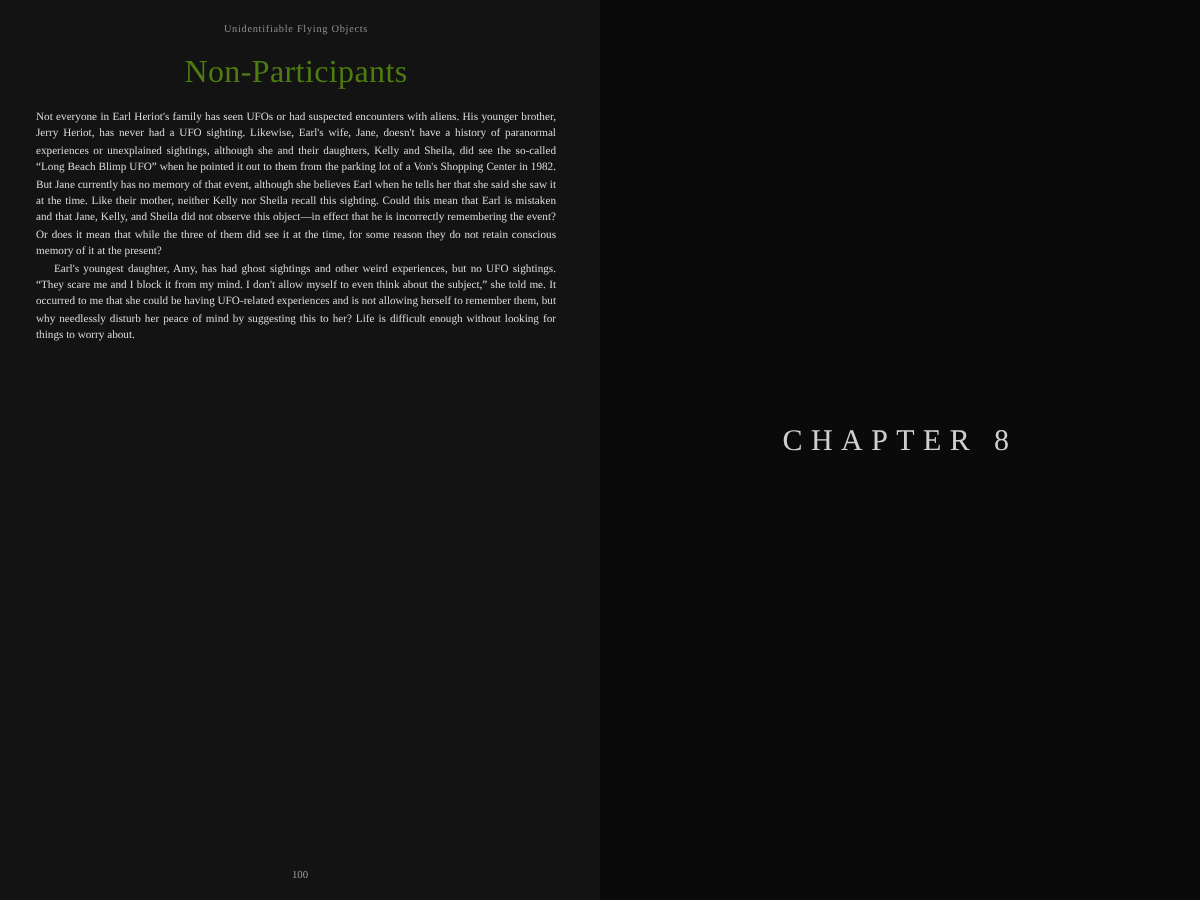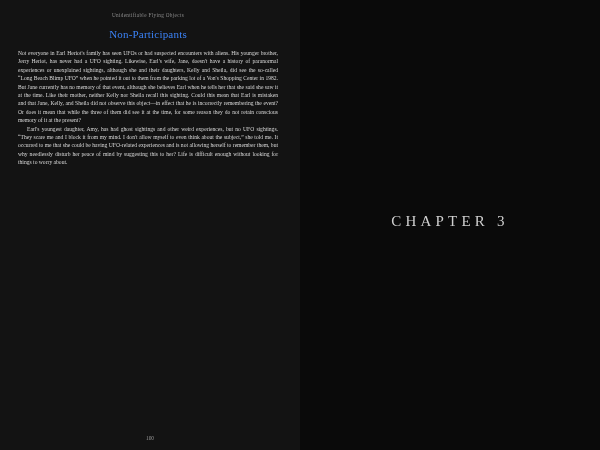--- a/index.html
+++ b/index.html
@@ -31,22 +31,22 @@
   .running-head {
     text-align: center;
     color: #8e8e8e;
     font-size: 5.2px;
     letter-spacing: 0.35px;
     margin: 0 0 10px 0;
     font-family: "Liberation Serif", serif;
   }
   .section-title {
     text-align: center;
-    color: #3b82f6;
-    font-size: 11px;
+    color: #4d7c0f;
+    font-size: 16px;
     font-weight: normal;
     margin: 0 0 9px 0;
     letter-spacing: 0.2px;
     font-family: "Liberation Serif", serif;
   }
   .body-text {
     color: #d9d9d9;
     font-size: 5.6px;
     line-height: 8.4px;
     text-align: justify;
@@ -97,16 +97,16 @@
     <div class="running-head">Unidentifiable Flying Objects</div>
     <h1 class="section-title">Non-Participants</h1>
     <div class="body-text">
       <p>Not everyone in Earl Heriot's family has seen UFOs or had suspected encounters with aliens. His younger brother, Jerry Heriot, has never had a UFO sighting. Likewise, Earl's wife, Jane, doesn't have a history of paranormal experiences or unexplained sightings, although she and their daughters, Kelly and Sheila, did see the so-called “Long Beach Blimp UFO” when he pointed it out to them from the parking lot of a Von's Shopping Center in 1982. But Jane currently has no memory of that event, although she believes Earl when he tells her that she said she saw it at the time. Like their mother, neither Kelly nor Sheila recall this sighting. Could this mean that Earl is mistaken and that Jane, Kelly, and Sheila did not observe this object—in effect that he is incorrectly remembering the event? Or does it mean that while the three of them did see it at the time, for some reason they do not retain conscious memory of it at the present?</p>
       <p class="indent">Earl's youngest daughter, Amy, has had ghost sightings and other weird experiences, but no UFO sightings. “They scare me and I block it from my mind. I don't allow myself to even think about the subject,” she told me. It occurred to me that she could be having UFO-related experiences and is not allowing herself to remember them, but why needlessly disturb her peace of mind by suggesting this to her? Life is difficult enough without looking for things to worry about.</p>
     </div>
     <div class="folio">100</div>
   </div>
 
   <div class="page-right">
-    <div class="chapter-label">CHAPTER 3</div>
+    <div class="chapter-label">CHAPTER 8</div>
   </div>
 
 </div>
 
 </body></html>

